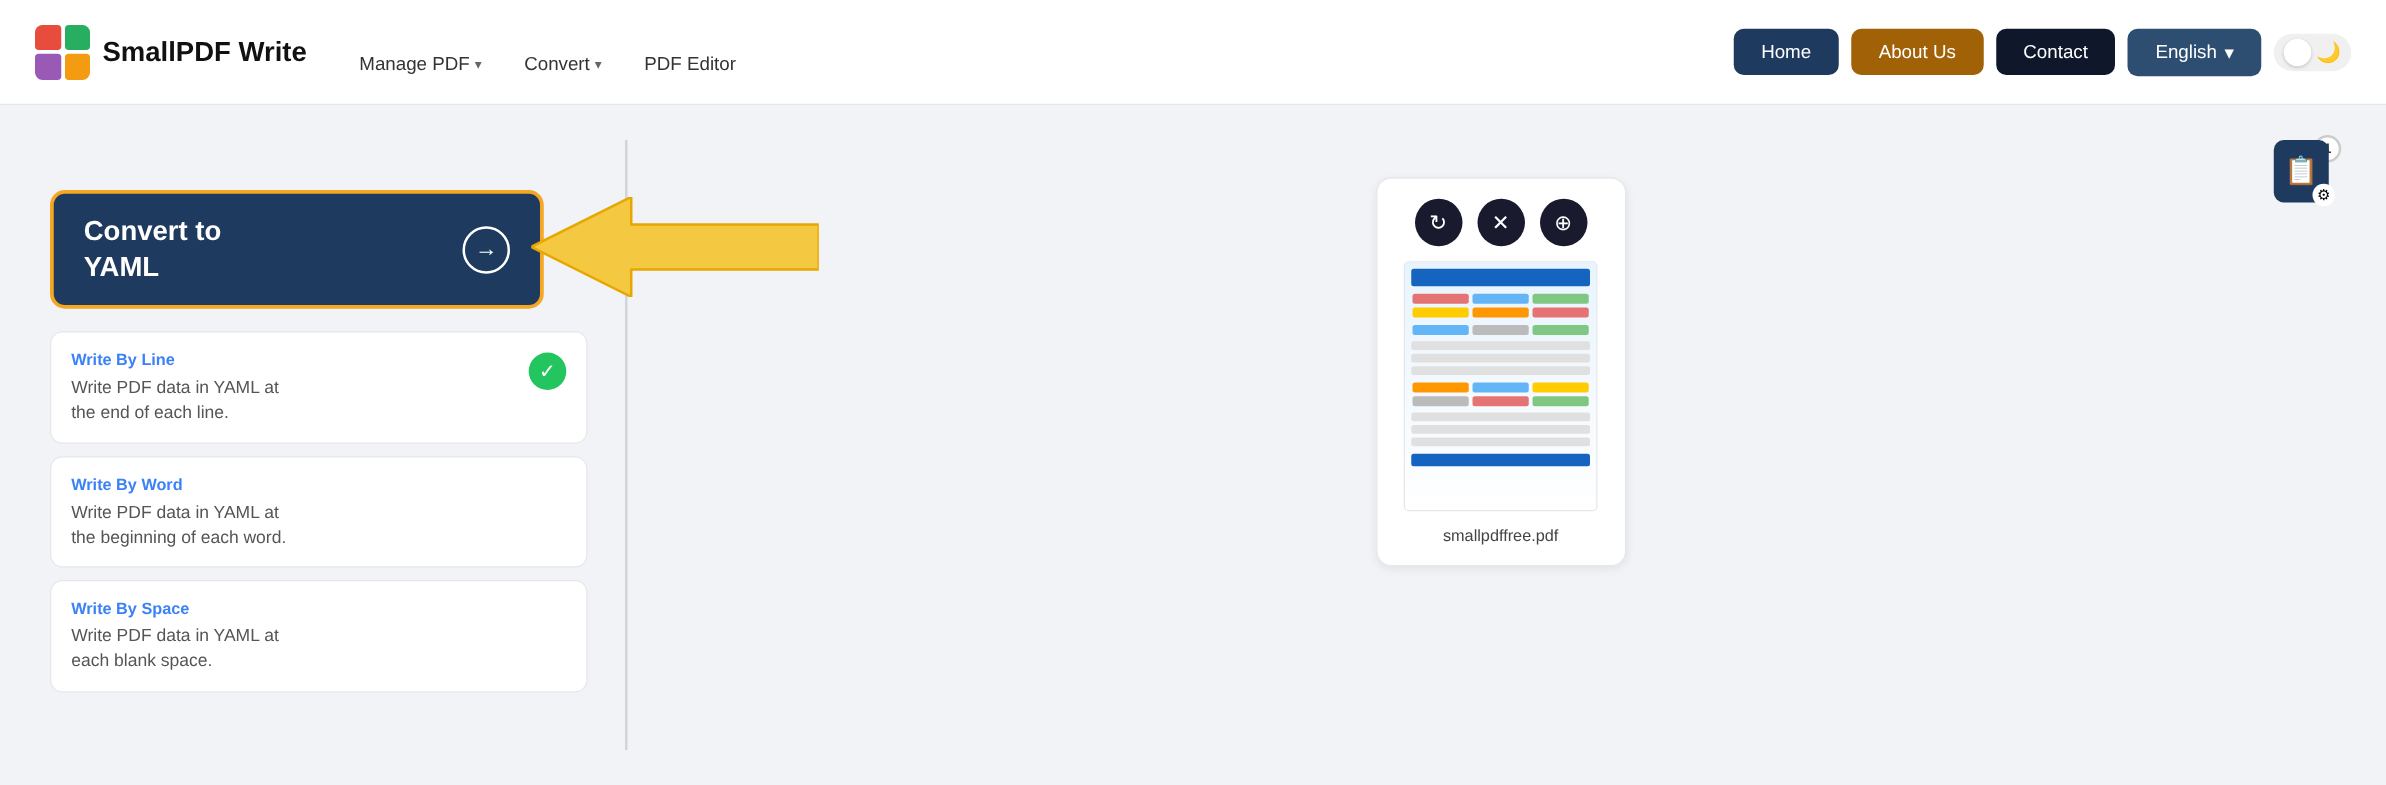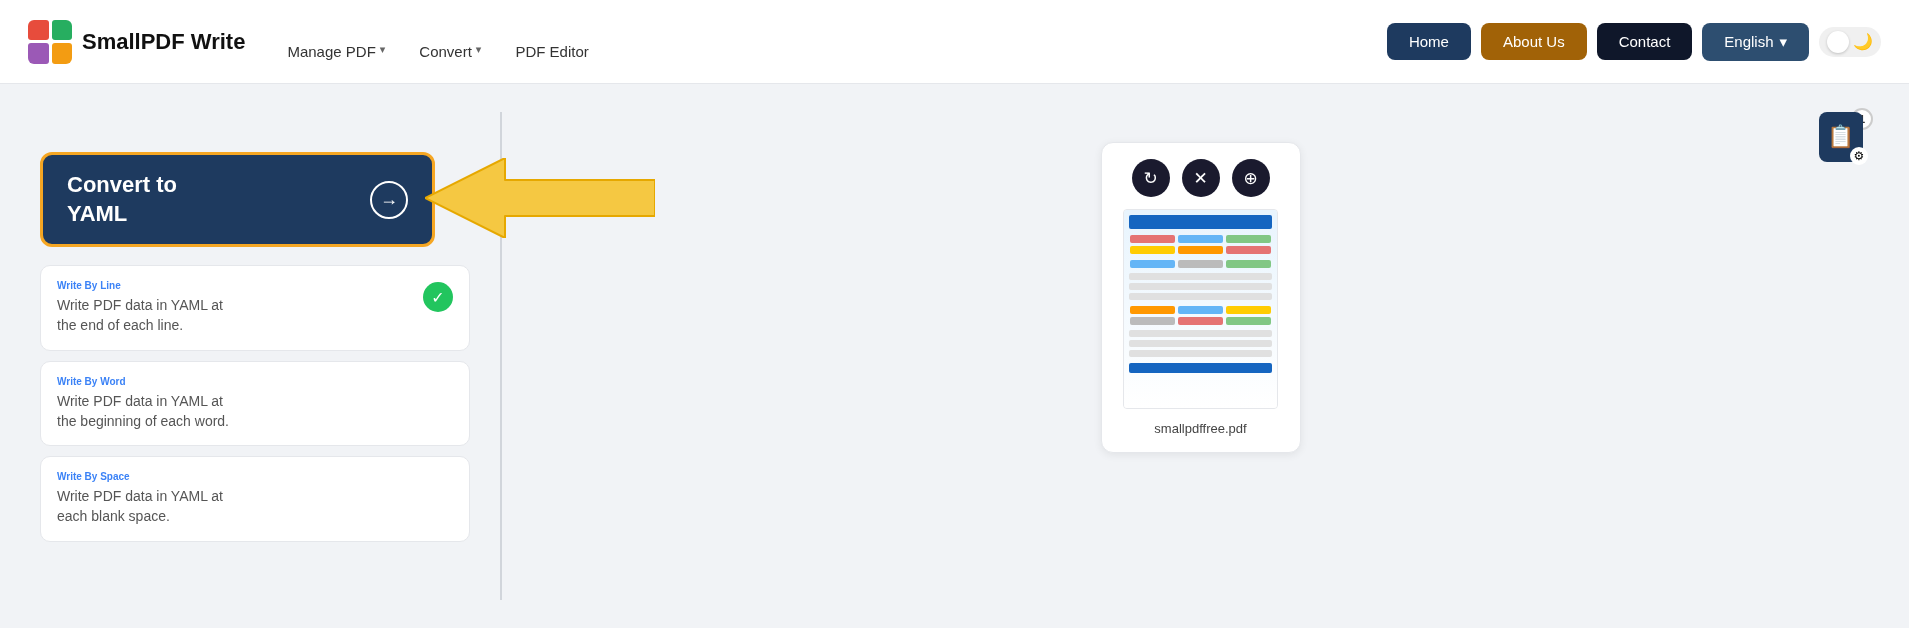--- a/index.html
+++ b/index.html
@@ -43,21 +43,21 @@
       color: #111;
     }
     .nav-links {
       display: flex;
       align-items: center;
       gap: 6px;
       flex: 1;
     }
     .nav-link {
       display: flex;
-      align-items: flex-start;
+      align-items: center;
       gap: 4px;
       padding: 8px 14px;
       font-size: 15px;
       color: #333;
       cursor: pointer;
       border-radius: 6px;
       text-decoration: none;
       margin-top: 20px;
     }
     .chevron { font-size: 11px; color: #666; }
@@ -190,21 +190,21 @@
       border: 1.5px solid #e5e7eb;
       border-radius: 10px;
       padding: 14px 16px;
       display: flex;
       align-items: flex-start;
       justify-content: space-between;
       cursor: pointer;
     }
     .option-card-text {}
     .option-title {
-      font-size: 10px;
+      font-size: 13px;
       font-weight: 600;
       color: #3b82f6;
       margin-bottom: 4px;
     }
     .option-desc {
       font-size: 14px;
       color: #555;
       line-height: 1.45;
     }
     .check-circle {

